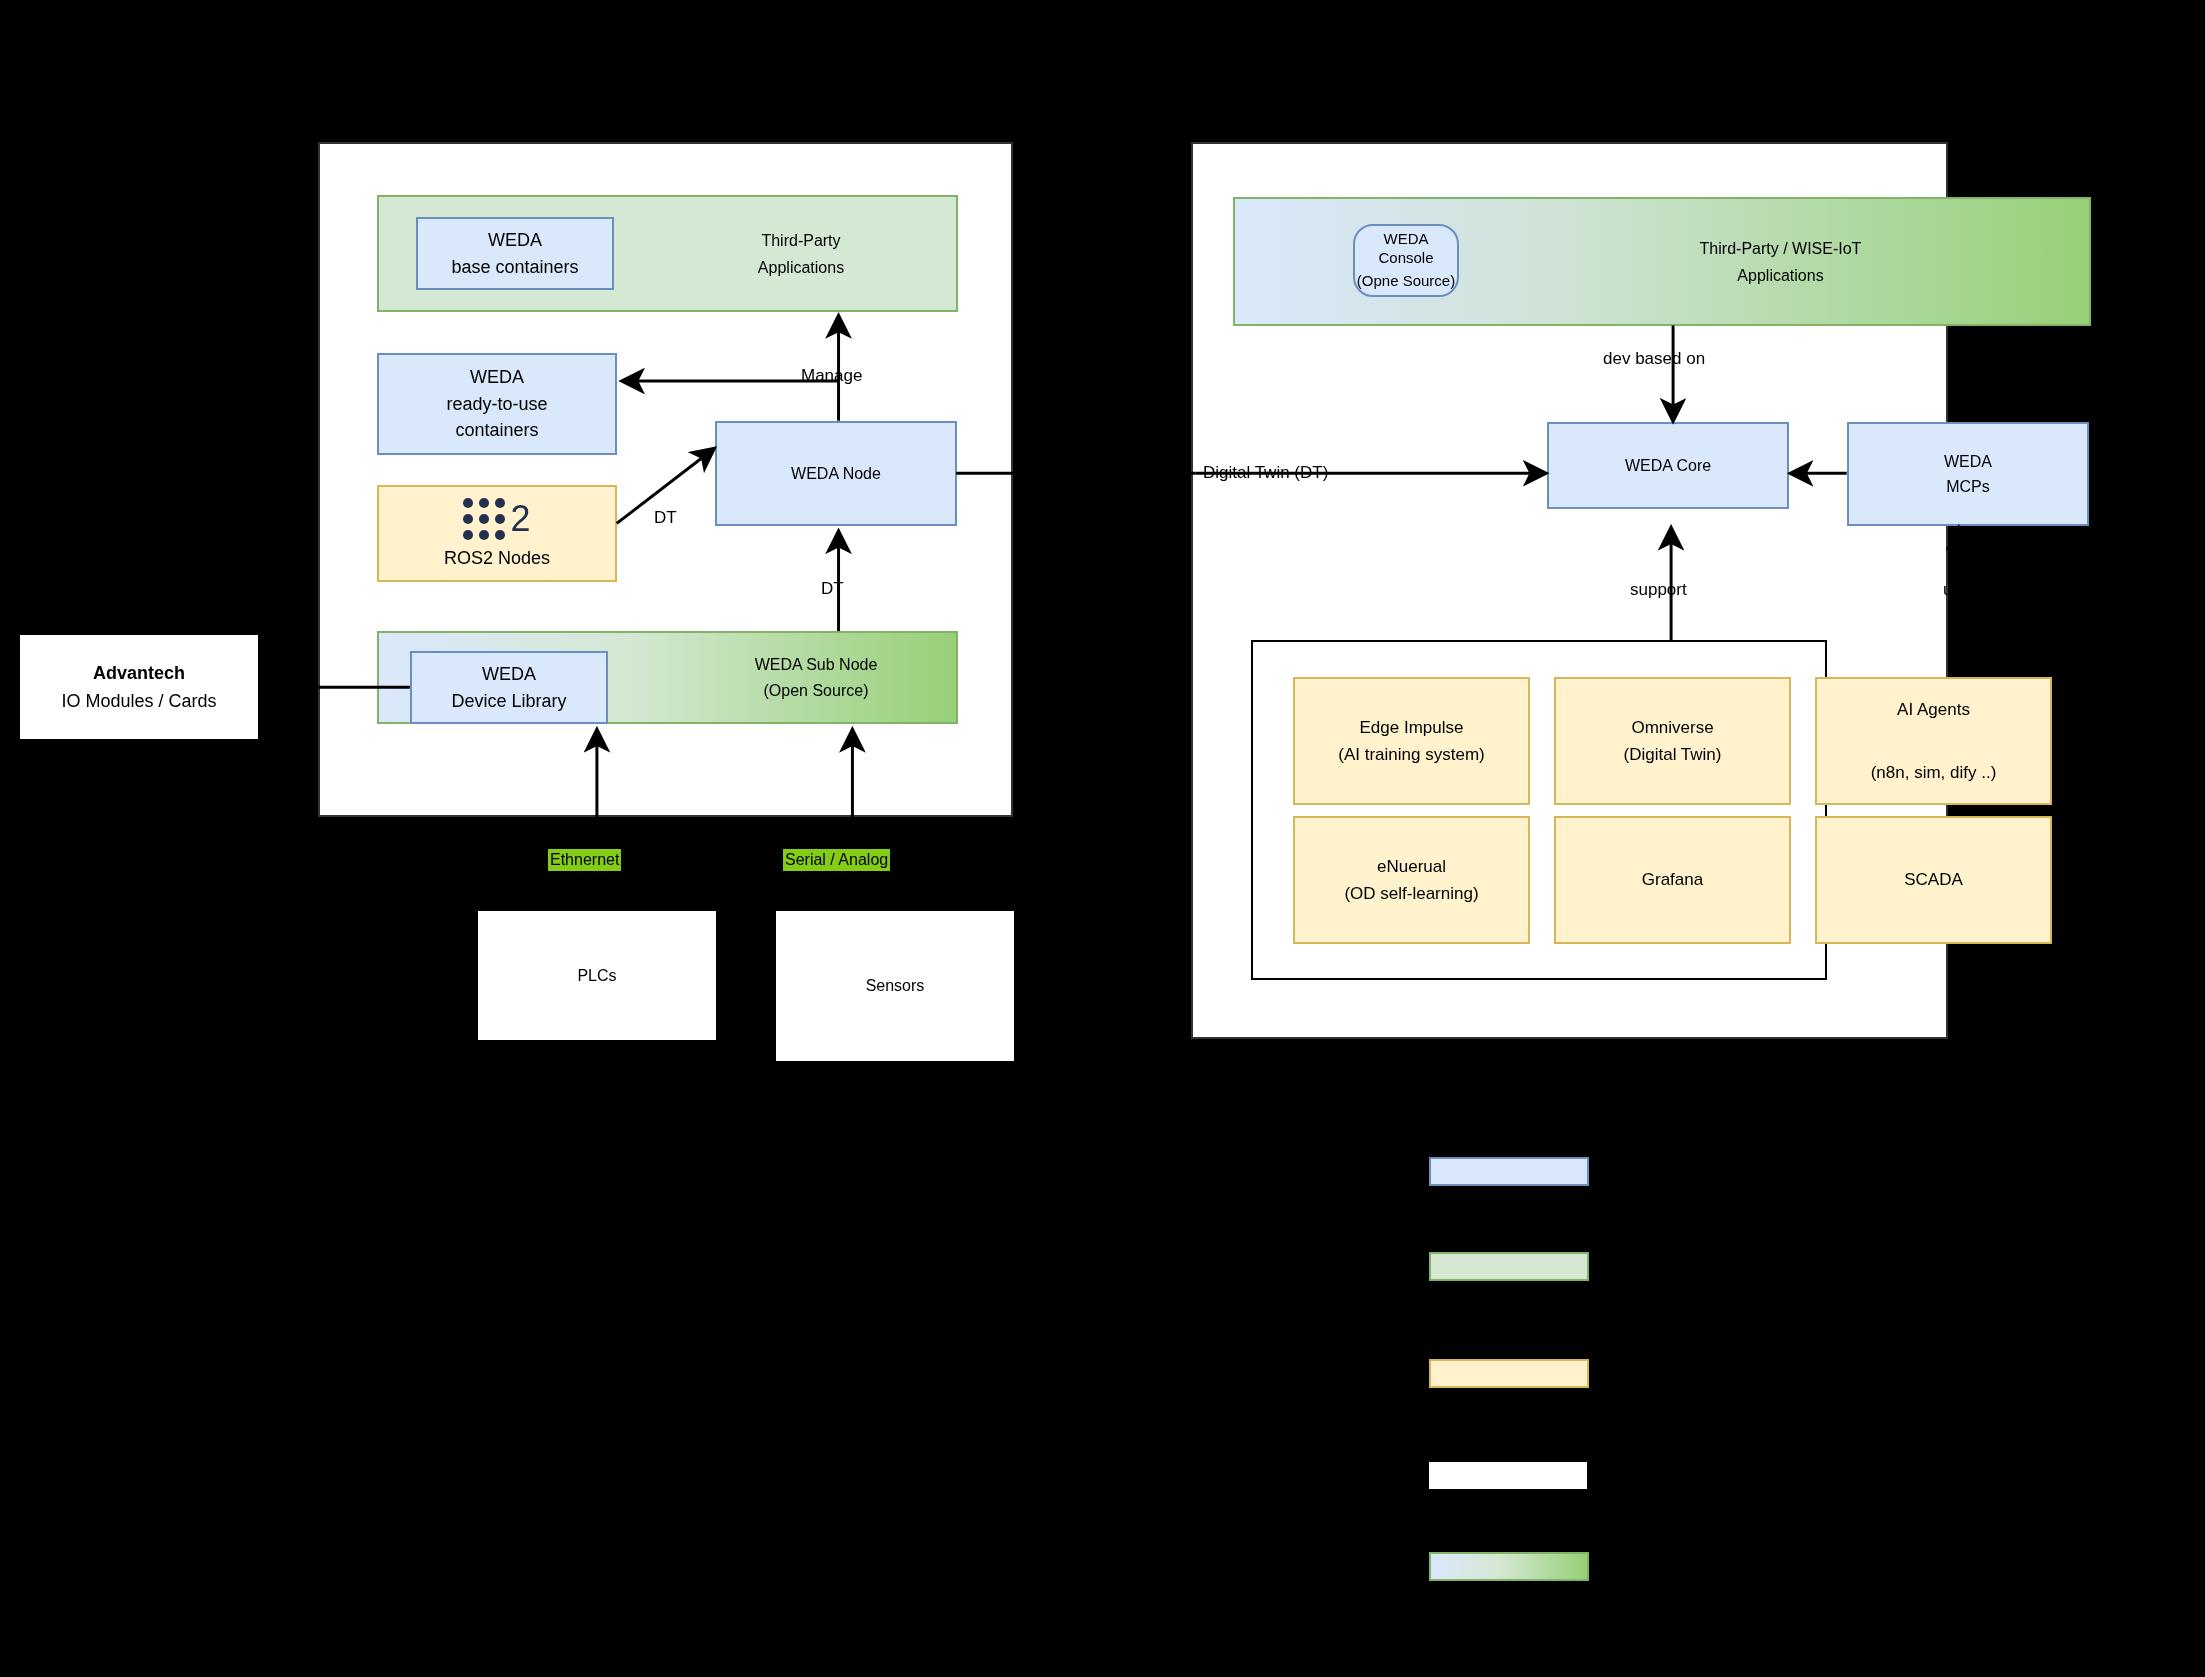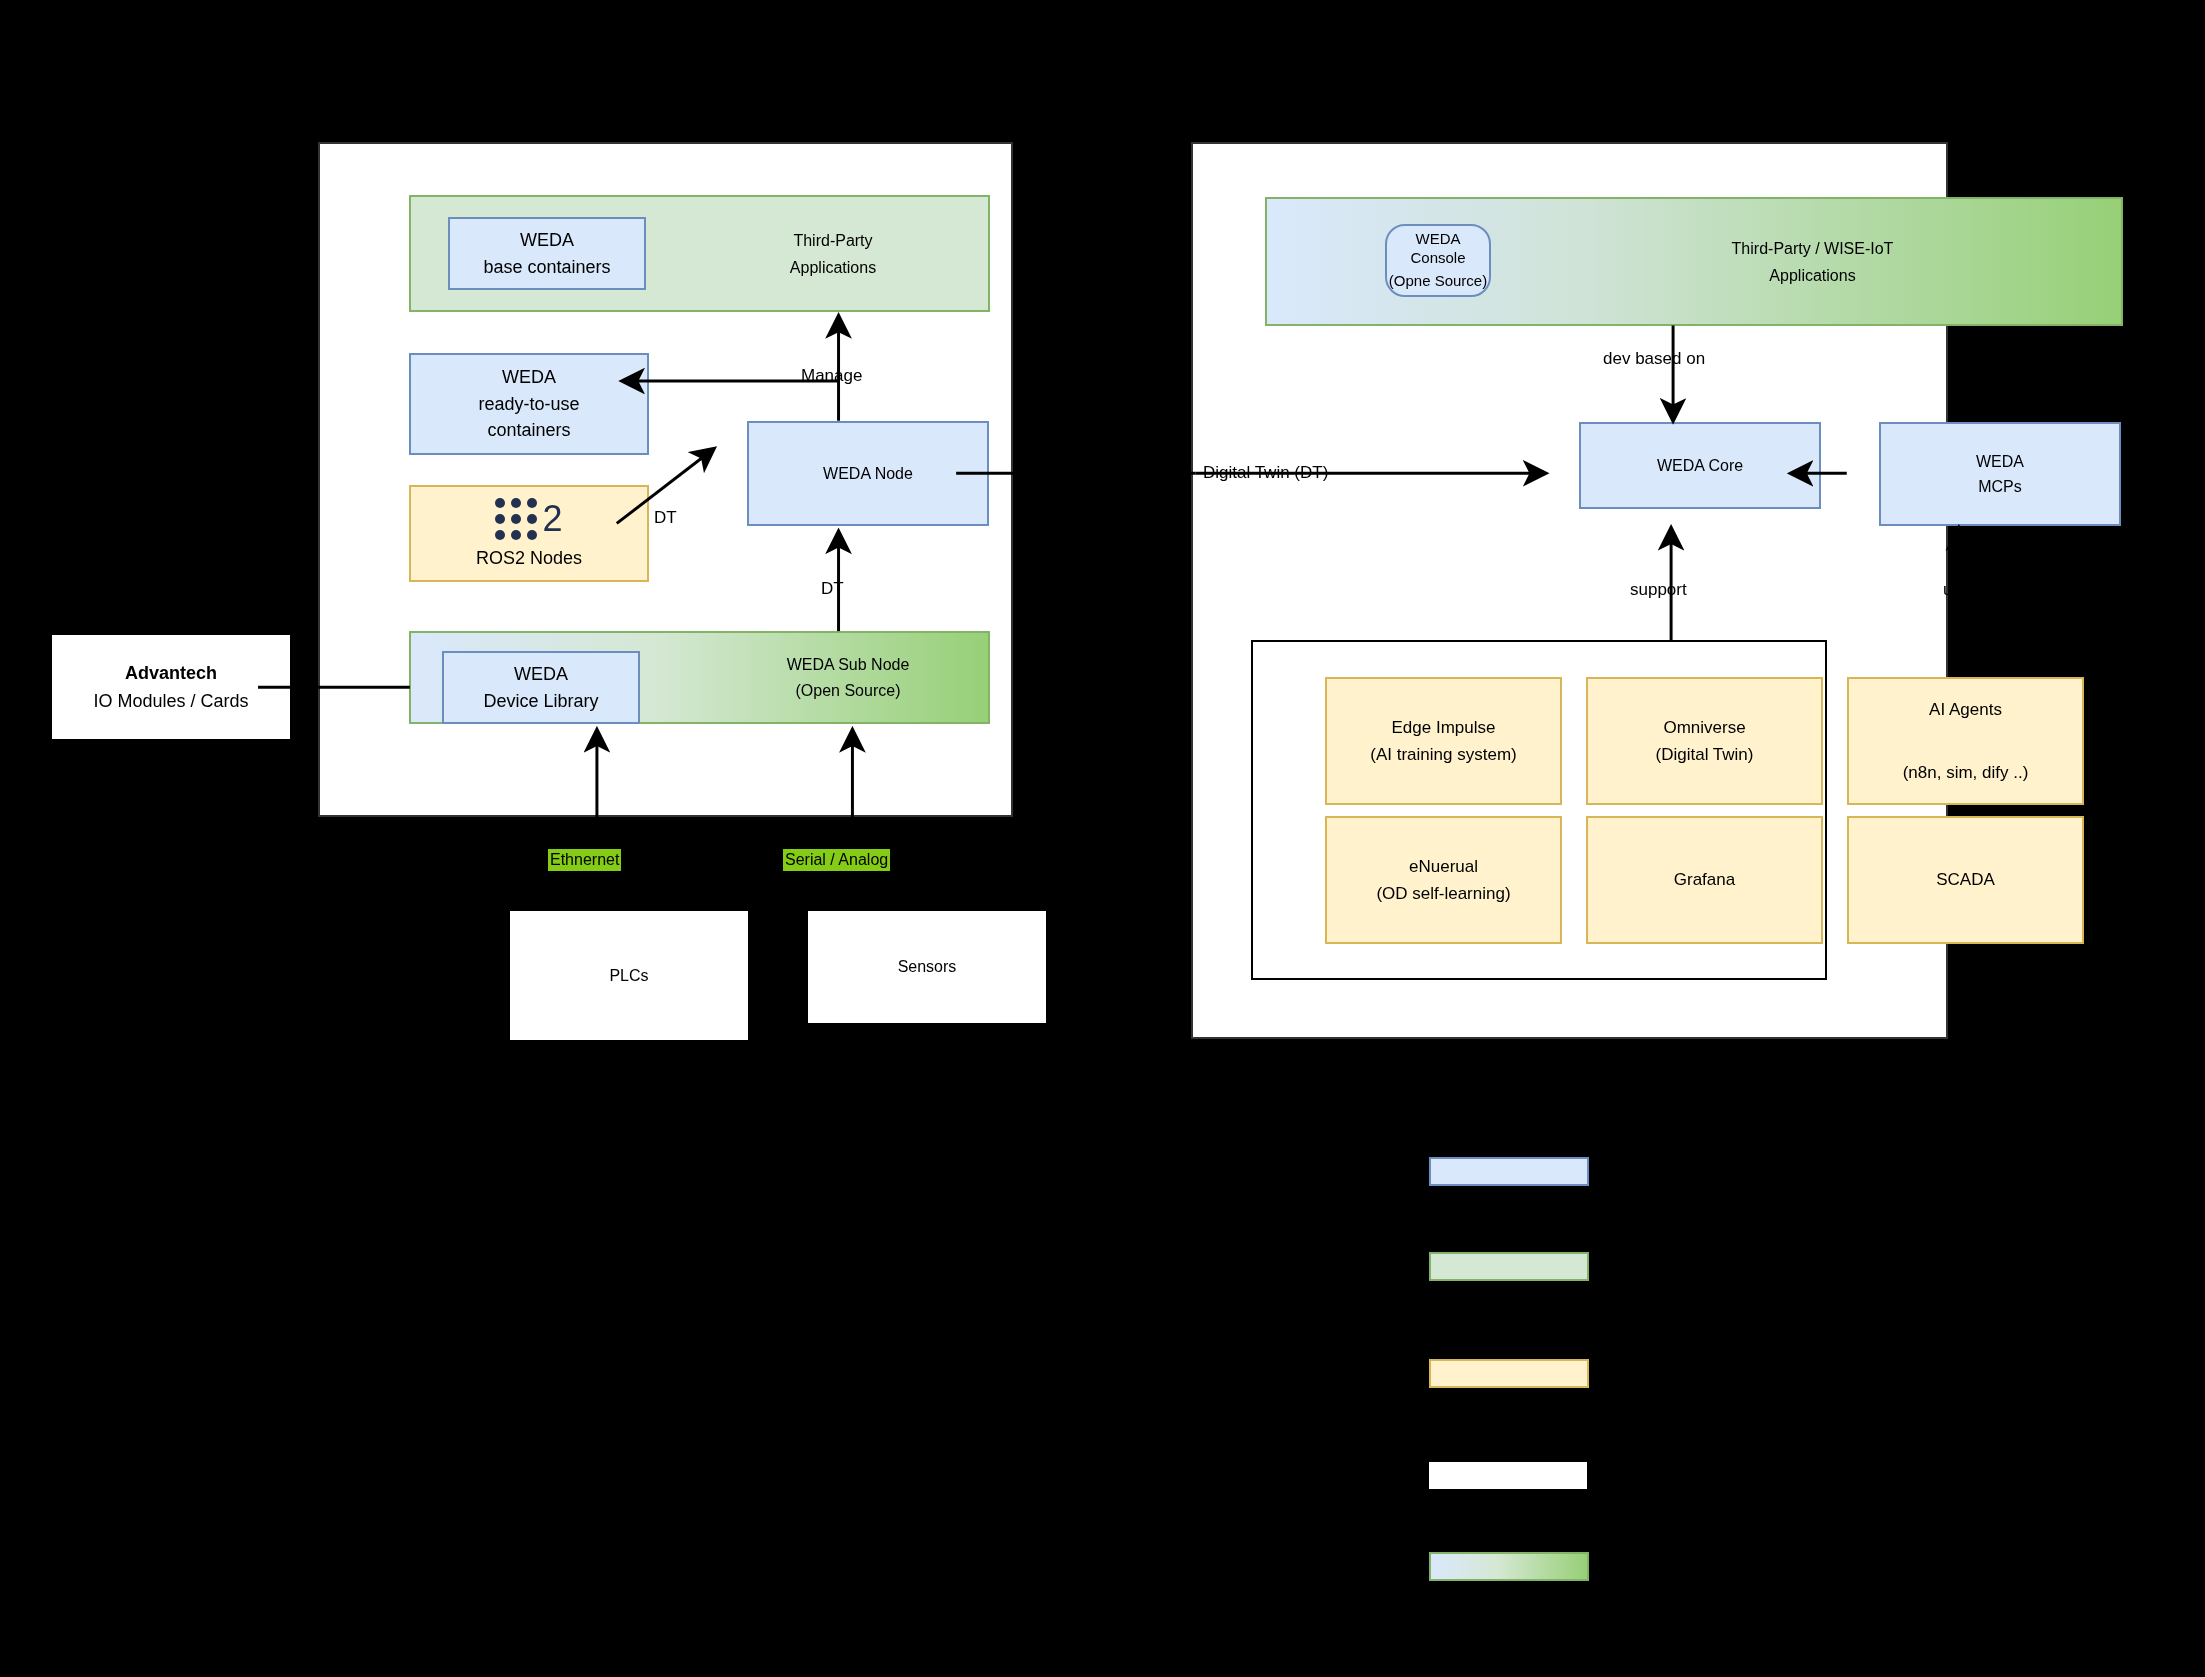--- a/index.html
+++ b/index.html
@@ -1,19 +1,19 @@
 <!DOCTYPE html>
 <html style="font-size:8px"><head>
 <meta charset="utf-8">
 <style>
   html,body{margin:0;padding:0;background:#000;}
   body{width:2205px;height:1677px;position:relative;font-family:"Liberation Sans",sans-serif;color:#000;overflow:hidden;}
   .abs{position:absolute;box-sizing:border-box;}
   .panel{background:#ffffff;border:2.5px solid #333333;}
-  .box{display:flex;align-items:center;justify-content:center;text-align:center;line-height:1.25;margin-left:32px;}
+  .box{display:flex;align-items:center;justify-content:center;text-align:center;line-height:1.25;}
   .blue{background:#dae8fc;border:2.5px solid #6c8ebf;}
   .green{background:#d5e8d4;border:2.5px solid #82b366;}
   .yellow{background:#fff2cc;border:2.5px solid #d6b656;}
   .white{background:#ffffff;border:none;}
   .whiteln{background:#ffffff;border:2.5px solid #000000;}
   .grad{background:linear-gradient(to right,#dae8fc 0%,#d5e8d4 42%,#97d077 100%);border:2.5px solid #82b366;}
   .grad2{background:linear-gradient(to right,#dae8fc 0%,#cfe3d6 38%,#97d077 100%);border:2.5px solid #82b366;}
   .lbl{position:absolute;background:#84cc16;padding:2px 2px;white-space:nowrap;line-height:1.1;}
   .lblt{position:absolute;background:transparent;white-space:nowrap;line-height:1.1;}
   svg.ov{position:absolute;left:0;top:0;pointer-events:none;}
@@ -86,21 +86,21 @@
 </div>
 
 <div class="abs white box" style="left:20px;top:635px;width:238px;height:104px;flex-direction:column;">
   <div class="t36 bold">Advantech</div>
   <div class="t36" style="margin-top:5px;">IO Modules / Cards</div>
 </div>
 
 <div class="abs white box" style="left:478px;top:911px;width:238px;height:129px;">
   <div class="t38">PLCs</div>
 </div>
-<div class="abs white box" style="left:776px;top:911px;width:238px;height:112px;text-align:center;">
+<div class="abs white box" style="left:776px;top:911px;width:238px;height:150px;text-align:center;">
   <div class="t38">Sensors</div>
 </div>
 
 <div class="abs panel" style="left:1191px;top:142px;width:757px;height:897px;"></div>
 
 <div class="abs grad2 box" style="left:1233px;top:197px;width:858px;height:129px;">
   <div style="position:absolute;left:377px;top:50%;transform:translateY(-50%);width:337px;text-align:center;">
     <div class="t38">Third-Party / WISE-IoT</div>
     <div class="t38" style="margin-top:7px;">Applications</div>
   </div>

